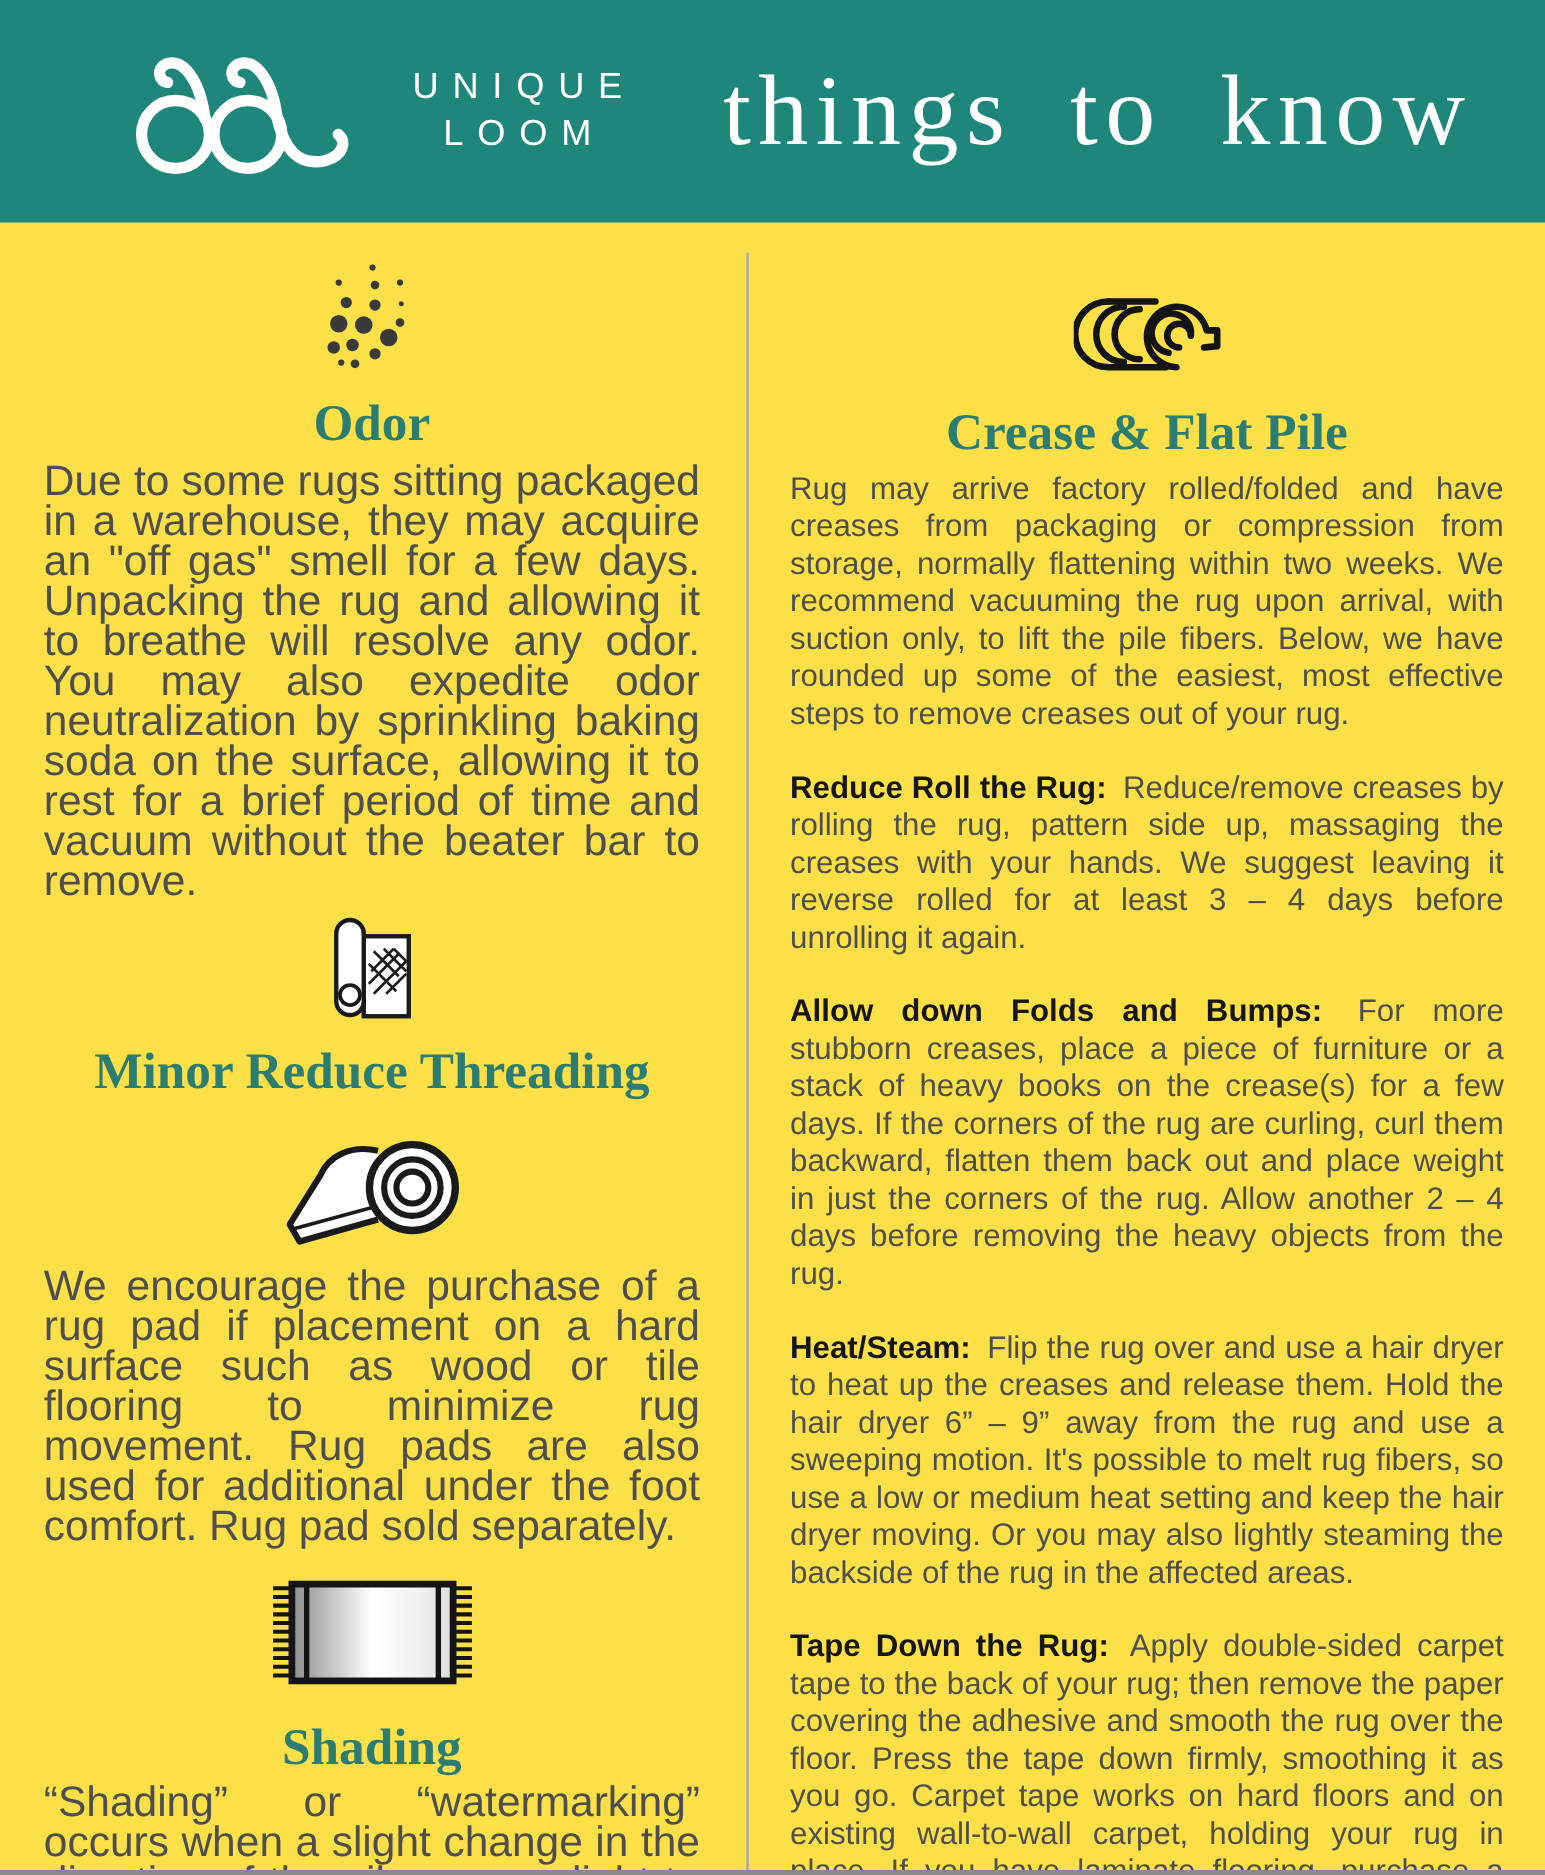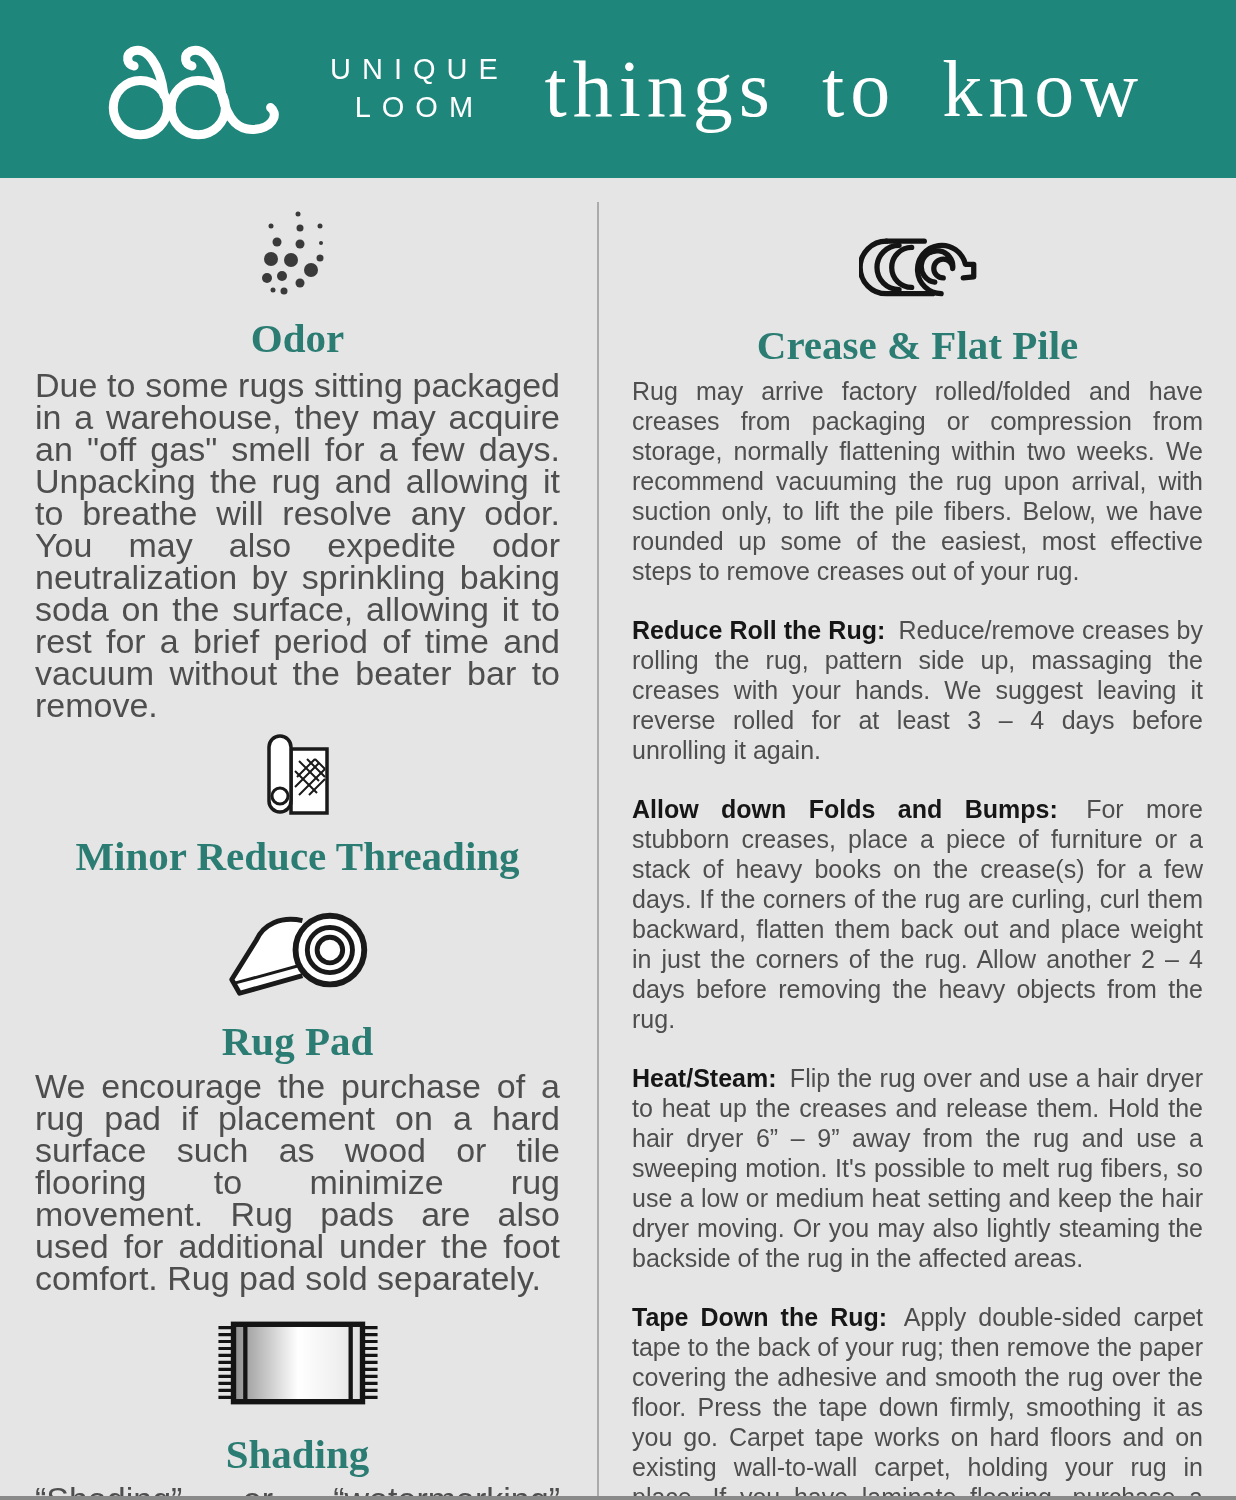--- a/index.html
+++ b/index.html
@@ -6,38 +6,38 @@
     --header-bg:#1e867b;
     --heading-teal:#2b7c72;
     --body-text:#4e4e4e;
     --label-text:#161616;
     --divider:#ababab;
     --icon-ink:#1a1a1a;
     --bottom-bar:#8a8a8a;
   }
   html,body{margin:0;padding:0;background:#fff;}
   .page{
-    width:1236px;height:1500px;position:relative;background:#e5e5e5;overflow:hidden;
+    width:1236px;height:1500px;position:relative;background:#fde047;overflow:hidden;
     font-family:"Liberation Sans", sans-serif;
   }
   
   .header{
     height:178px;background:var(--header-bg);
     display:flex;align-items:center;
   }
   .brand{display:flex;align-items:center;margin-left:92px;}
   .brand svg{width:218px;height:104px;display:block;}
   .brand-text{
     color:#fff;margin-left:20px;text-align:center;
     font-size:29px;letter-spacing:11px;line-height:1.3;font-weight:400;
   }
   .title{
     color:#fff;font-family:"Liberation Serif", serif;font-weight:400;
     font-size:80px;letter-spacing:6px;word-spacing:20px;
-    margin-left:auto;margin-right:92px;white-space:nowrap;
+    margin-left:auto;margin-right:58px;white-space:nowrap;
   }
   
   .main{display:flex;align-items:flex-start;}
   .col-left{width:525px;margin-left:35px;}
   .divider{width:2px;background:var(--divider);margin-left:37px;margin-top:24px;height:1298px;}
   .col-right{width:571px;margin-left:33px;}
   .icon-wrap{display:flex;justify-content:center;}
   .icon-wrap svg{display:block;color:var(--icon-ink);}
   h2{
     font-family:"Liberation Serif", serif;font-weight:700;
@@ -136,21 +136,20 @@
       <div class="sec sec-pad">
         <div class="icon-wrap">
           <svg viewBox="0 0 175 108" width="172" height="106" stroke="currentColor" fill="none" stroke-linejoin="round">
             <path d="M92,20 C70,15 52,24 45,40 L20,80 L28,94 L92,76" fill="#fff" stroke-width="5"></path>
             <path d="M22,84 L88,66" stroke-width="3"></path>
             <circle cx="120" cy="50" r="35" fill="#fff" stroke-width="6"></circle>
             <circle cx="120" cy="50" r="23" stroke-width="5"></circle>
             <circle cx="120" cy="50" r="13" stroke-width="5"></circle>
           </svg>
         </div>
-        <h2>Rug Pad</h2>
         <p>We encourage the purchase of a rug pad if placement on a hard surface such as wood or tile flooring to minimize rug movement. Rug pads are also used for additional under the foot comfort. Rug pad sold separately.</p>
       </div>
 
       <div class="sec sec-shade">
         <div class="icon-wrap">
           <svg viewBox="0 0 160 80" width="172" height="86" stroke="#141414" fill="none">
             <defs>
               <linearGradient id="sg" x1="0" y1="0" x2="1" y2="0">
                 <stop offset="0" stop-color="#8f8f8f"></stop>
                 <stop offset="0.12" stop-color="#a8a8a8"></stop>

